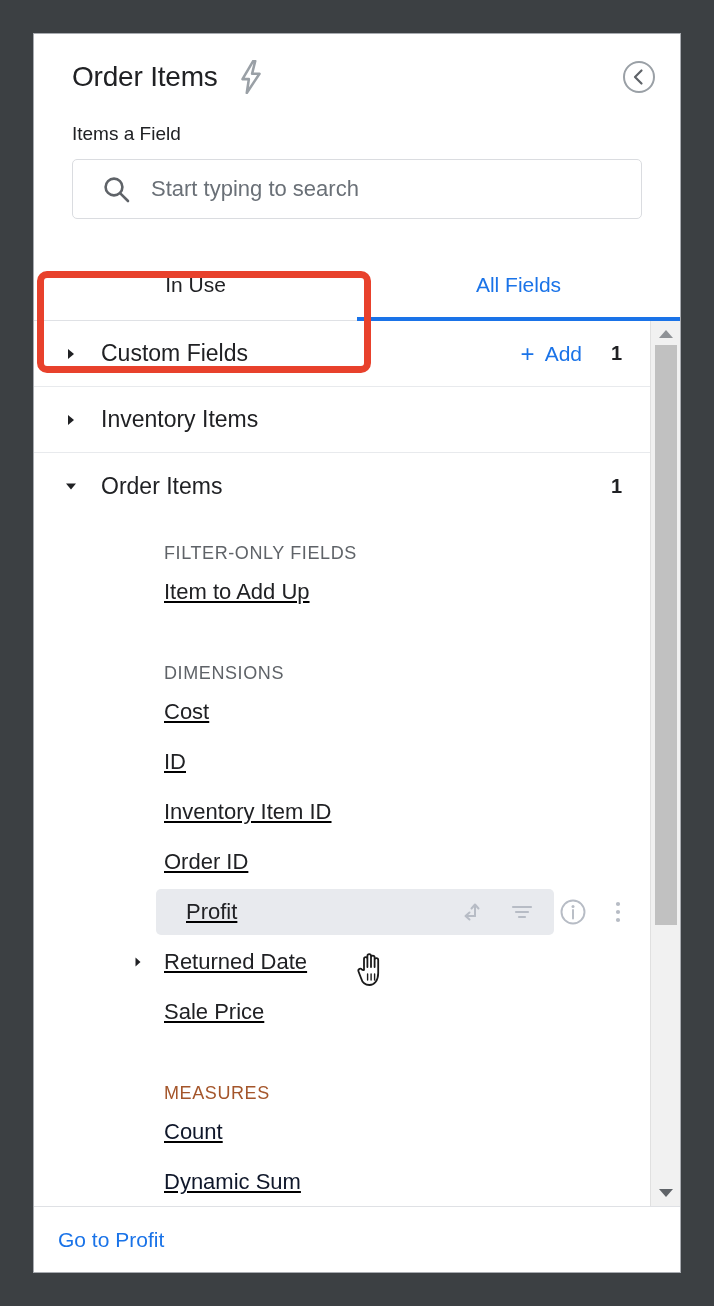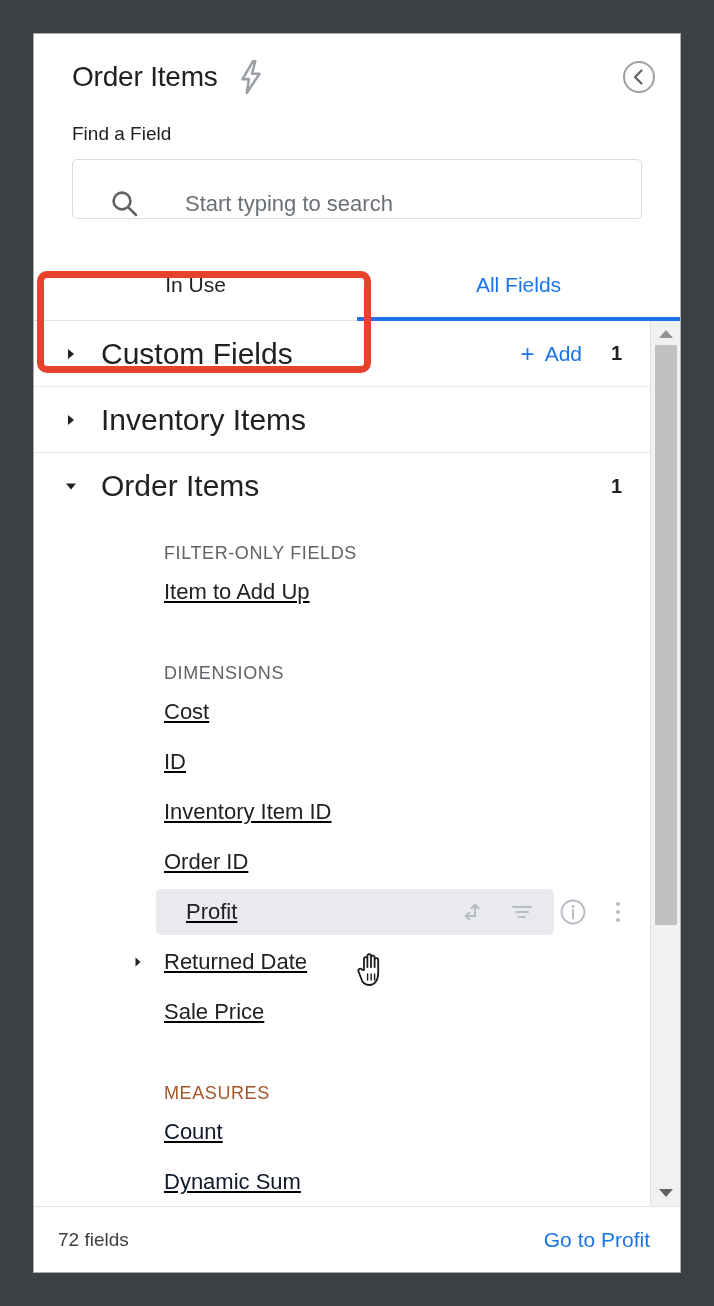--- a/index.html
+++ b/index.html
@@ -54,24 +54,23 @@
     color: #202124;
     margin-bottom: 14px;
     margin-top: 4px;
   }
   .search-wrap { padding: 0 38px; }
   .search-box {
     height: 60px;
     border: 1px solid #dadce0;
     border-radius: 5px;
     display: flex;
-    align-items: flex-end;
-    padding: 0 36px;
+    align-items: center;
+    padding: 0 28px;
     background: #fff;
-    gap: 26px;
   }
   .search-icon { flex: 0 0 auto; display: flex; align-items: center; }
   .search-input {
     border: 0; outline: 0;
     flex: 1 1 auto;
     margin-left: 18px;
     font-family: "Liberation Sans", sans-serif;
     font-size: 22px;
     color: #5f6368;
     background: transparent;
@@ -129,21 +128,21 @@
   }
   .group-row.no-border { border-bottom: 0; }
   .tri {
     width: 26px;
     flex: 0 0 26px;
     display: flex;
     align-items: center;
     justify-content: flex-start;
   }
   .group-name {
-    font-size: 30px;
+    font-size: 23px;
     color: #202124;
     margin-left: 11px;
     flex: 1 1 auto;
   }
   .add-btn {
     display: flex;
     align-items: center;
     color: #1a73e8;
     font-size: 21px;
     cursor: pointer;
@@ -288,21 +287,21 @@
     </span>
     <span class="header-spacer"></span>
     <span class="collapse-btn">
       <svg width="34" height="34" viewBox="0 0 34 34">
         <circle cx="17" cy="17" r="15" fill="none" stroke="#9aa0a6" stroke-width="2"></circle>
         <path d="M19.5 10.5 L13 17 L19.5 23.5" fill="none" stroke="#5f6368" stroke-width="2.2" stroke-linecap="round" stroke-linejoin="round"></path>
       </svg>
     </span>
   </div>
 
-  <div class="find-label">Find a Field</div>
+  <div class="find-label">Items a Field</div>
   <div class="search-wrap">
     <div class="search-box">
       <span class="search-icon">
         <svg width="30" height="30" viewBox="0 0 30 30">
           <circle cx="13" cy="13" r="8.4" fill="none" stroke="#5f6368" stroke-width="2.6"></circle>
           <path d="M19.3 19.3 L27 27" stroke="#5f6368" stroke-width="2.6" stroke-linecap="round"></path>
         </svg>
       </span>
       <input class="search-input" type="text" placeholder="Start typing to search" style="">
     </div>
@@ -443,21 +442,20 @@
       <div class="sb-thumb"></div>
       <div class="sb-arrow down">
         <svg width="16" height="10" viewBox="0 0 16 10">
             <path d="M1 1 L15 1 L8 9 Z" fill="#5f6368"></path>
           </svg>
       </div>
     </div>
   </div>
 
   <div class="footer">
-    <span class="footer-count">72 fields</span>
     <span class="footer-link">Go to Profit</span>
   </div>
 </div>
 
 <div id="annot"></div>
 
 <div id="cursor">
   <svg width="36" height="42" viewBox="0 0 36 42">
     <path d="M9 22 L9 11 C9 8.6 12.4 8.6 12.4 11 L12.4 19 L12.4 8 C12.4 5.4 16 5.4 16 8
              L16 19 L16 9.6 C16 7 19.6 7 19.6 9.6 L19.6 19 L19.6 12 C19.6 9.6 23.2 9.6 23.2 12

